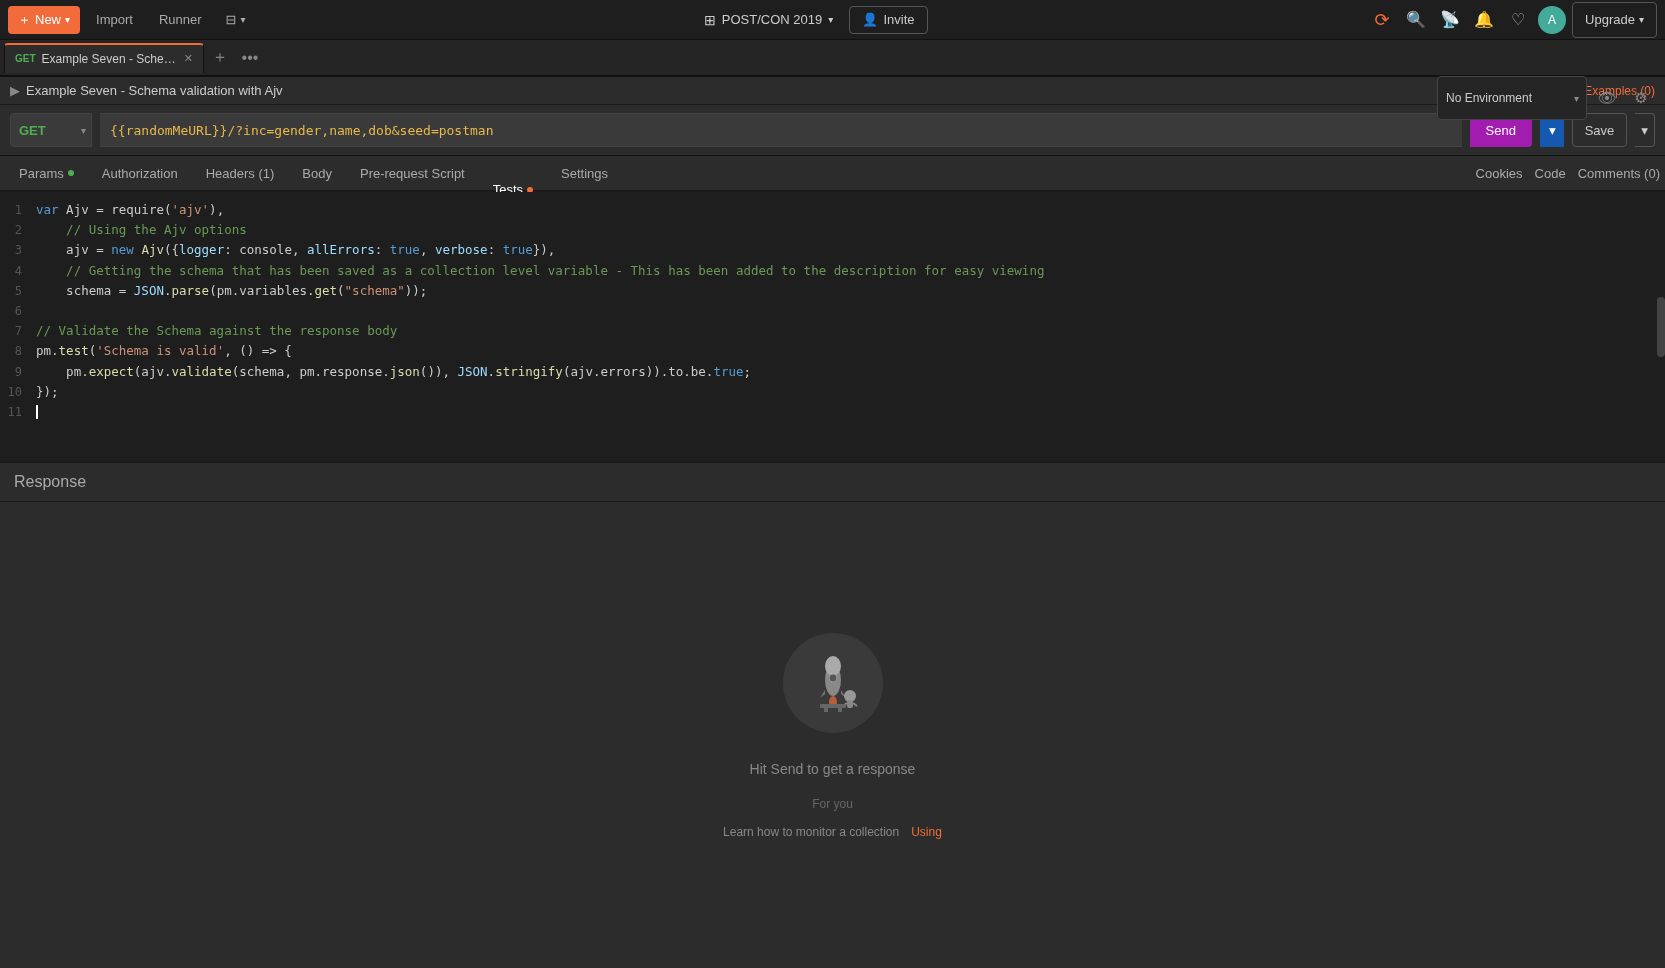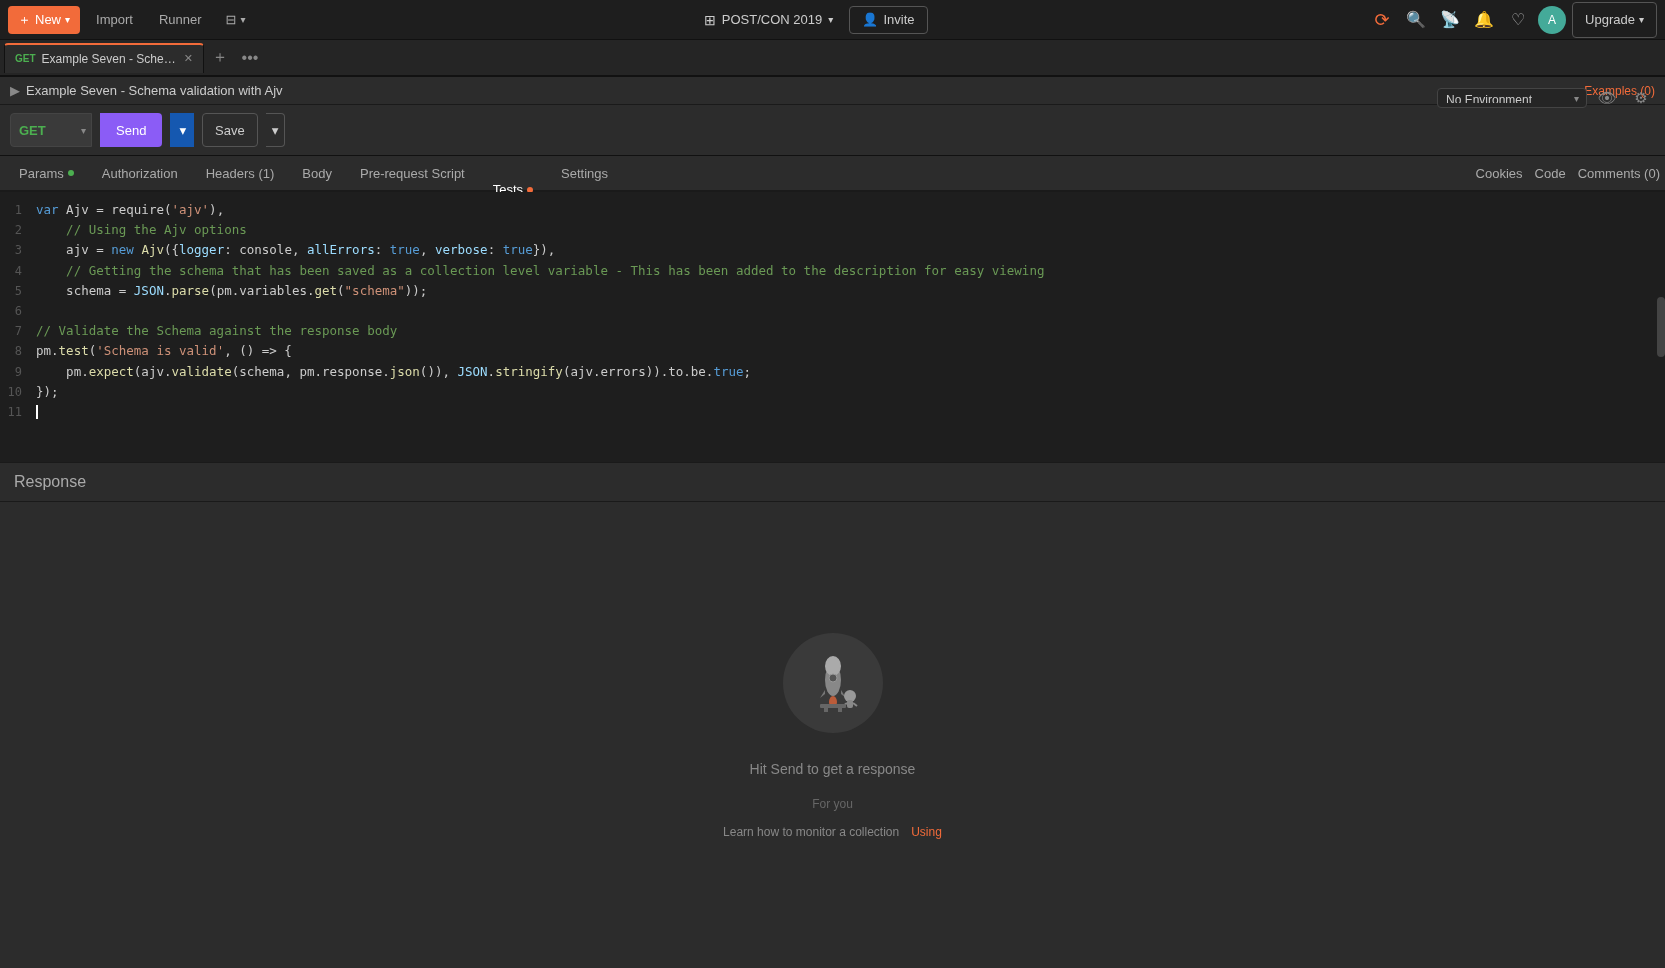--- a/index.html
+++ b/index.html
@@ -45,21 +45,21 @@
     .tab .method-badge { font-size: 10px; color: #4caf50; font-weight: bold; }
     .tab .tab-title { flex: 1; overflow: hidden; text-overflow: ellipsis; white-space: nowrap; }
     .tab .close-tab { color: #888; cursor: pointer; font-size: 11px; }
     .tab-icon-btn { background: transparent; border: none; color: #888; cursor: pointer; font-size: 16px; width: 28px; height: 28px; display: flex; align-items: center; justify-content: center; border-radius: 4px; }
 
     
     .env-bar {
       position: absolute; top: 40px; right: 0; height: 36px; display: flex; align-items: center; gap: 6px; padding: 0 10px;
     }
     .env-select {
-      background: #252525; color: #ccc; border: 1px solid #444; border-radius: 4px; padding: 4px 8px; font-size: 12px; height: 20px; cursor: pointer; min-width: 150px; appearance: none; padding-right: 24px;
+      background: #252525; color: #ccc; border: 1px solid #444; border-radius: 4px; padding: 4px 8px; font-size: 12px; height: 44px; cursor: pointer; min-width: 150px; appearance: none; padding-right: 24px;
     }
     .env-wrapper { position: relative; display: flex; align-items: center; }
     .env-caret { position: absolute; right: 8px; color: #888; pointer-events: none; font-size: 10px; }
     .env-icon-btn { background: transparent; border: none; color: #888; cursor: pointer; font-size: 15px; width: 28px; height: 28px; display: flex; align-items: center; justify-content: center; border-radius: 4px; }
 
     
     .request-section {
       background: #2c2c2c; padding: 8px 10px; border-bottom: 1px solid #111; display: flex; align-items: center; gap: 8px; margin-top: 0;
     }
     .breadcrumb {
@@ -70,21 +70,21 @@
 
     .method-select-wrapper { position: relative; display: flex; align-items: center; }
     .method-select {
       background: #3a3a3a; color: #4caf50; border: 1px solid #444; border-radius: 4px 0 0 4px; padding: 6px 8px; font-size: 13px; font-weight: bold; height: 34px; cursor: pointer; appearance: none; padding-right: 20px;
     }
     .method-caret { position: absolute; right: 6px; color: #888; pointer-events: none; font-size: 10px; }
     .url-input {
       flex: 1; background: #3a3a3a; color: #e8b84b; border: 1px solid #444; border-left: none; border-right: none; padding: 6px 10px; font-size: 13px; height: 34px; outline: none;
     }
     .send-btn {
-      background: #8b5cf6; color: #fff; border: none; border-radius: 0 4px 4px 0; padding: 0 16px; height: 34px; cursor: pointer; font-size: 13px; font-weight: 500;
+      background: #a21caf; color: #fff; border: none; border-radius: 0 4px 4px 0; padding: 0 16px; height: 34px; cursor: pointer; font-size: 13px; font-weight: 500;
     }
     .send-caret-btn {
       background: #1558b0; color: #fff; border: none; border-left: 1px solid #1558b0; border-radius: 0; padding: 0 8px; height: 34px; cursor: pointer;
     }
     .save-btn {
       background: transparent; color: #ccc; border: 1px solid #555; border-radius: 4px; padding: 0 12px; height: 34px; cursor: pointer; font-size: 13px;
     }
     .save-caret-btn {
       background: transparent; color: #ccc; border: 1px solid #555; border-left: none; border-radius: 0 4px 4px 0; padding: 0 6px; height: 34px; cursor: pointer;
     }
@@ -213,20 +213,21 @@
       <div class="method-select-wrapper">
         <select class="method-select">
           <option style="color:#4caf50;">GET</option>
           <option>POST</option>
           <option>PUT</option>
           <option>DELETE</option>
           <option>PATCH</option>
         </select>
         <span class="method-caret">▾</span>
       </div>
+      <input type="text" class="url-input" style="color: rgb(232, 184, 75); font-family: monospace;" value="{{randomMeURL}}/?inc=gender,name,dob&amp;seed=postman">
       <button class="send-btn">Send</button>
       <button class="send-caret-btn">▾</button>
       <button class="save-btn">Save</button>
       <button class="save-caret-btn">▾</button>
     </div>
 
     <div class="tabs-nav">
       <button class="nav-tab">
         <span>Params</span>
         <span class="dot-green" style="width:6px;height:6px;border-radius:50%;background:#4caf50;display:inline-block;"></span>

